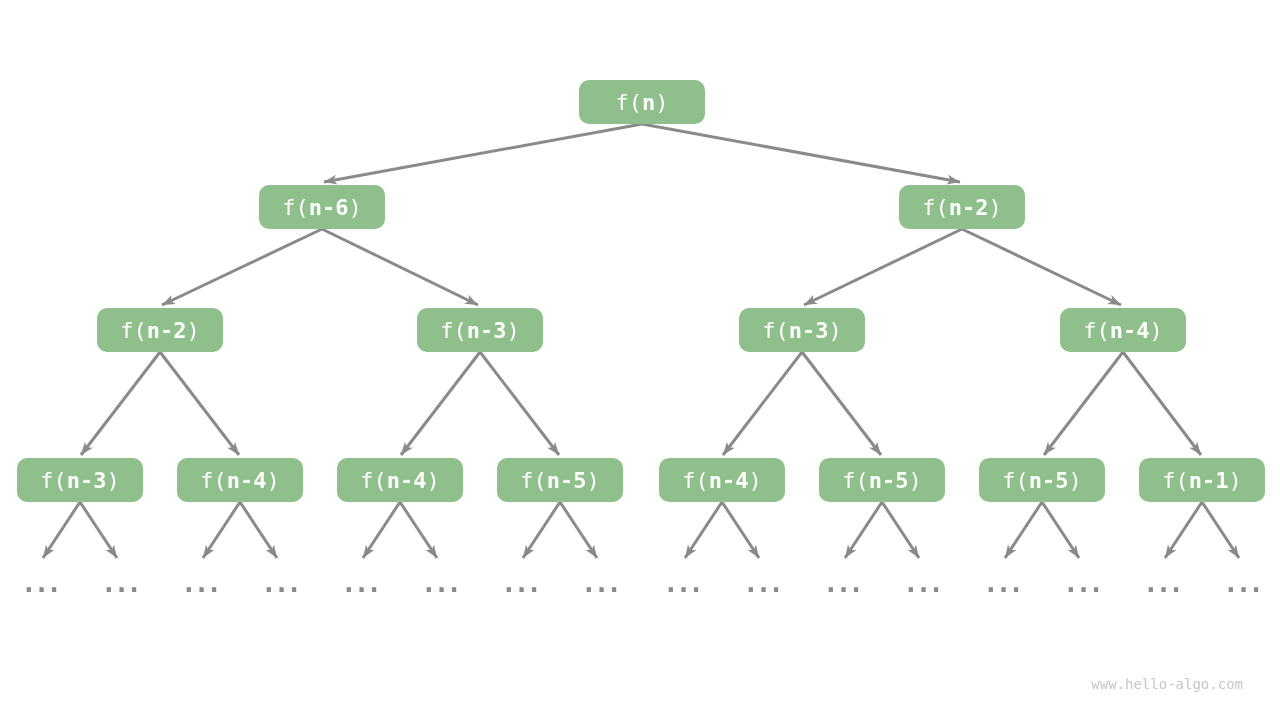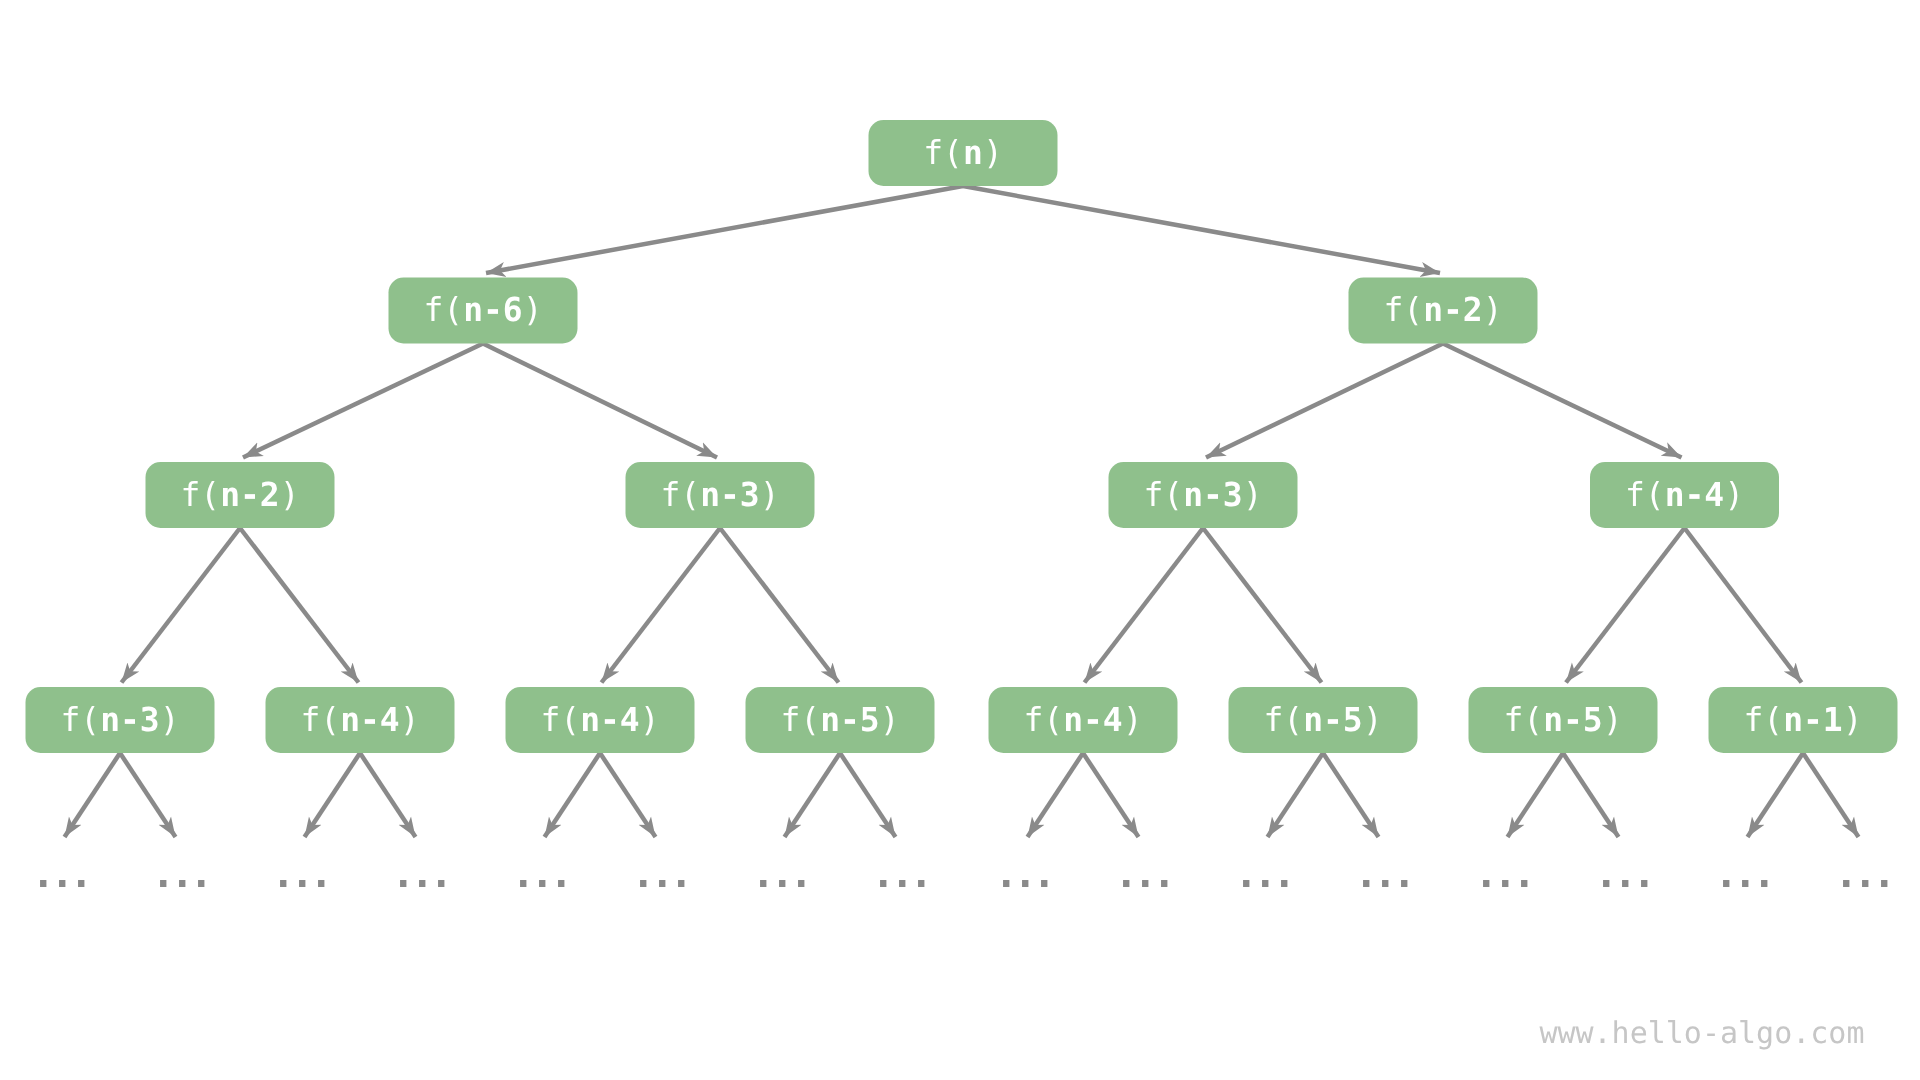--- a/index.html
+++ b/index.html
@@ -42,21 +42,21 @@
     font-size: 26px;
     font-weight: bold;
     letter-spacing: -3px;
     line-height: 26px;
   }
   .watermark {
     position: absolute;
     top: 676px;
     right: 37px;
     color: var(--color-watermark, #C6C6C6);
-    font-size: 20px;
+    font-size: 14px;
   }
 </style>
 </head>
 <body>
 
 <div class="stage">
 
   <svg class="edges-layer">
     <defs>
       <marker id="ah" markerUnits="userSpaceOnUse" markerWidth="15" markerHeight="12" refX="13" refY="6" orient="auto">

